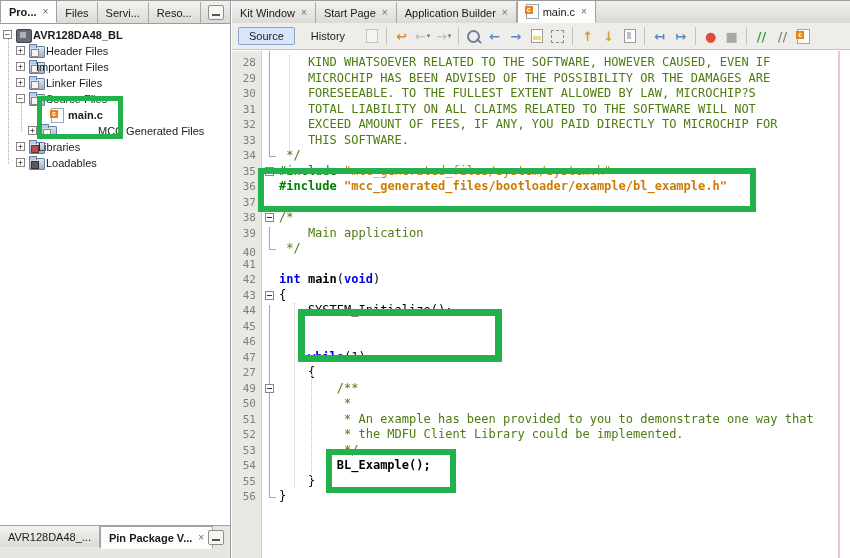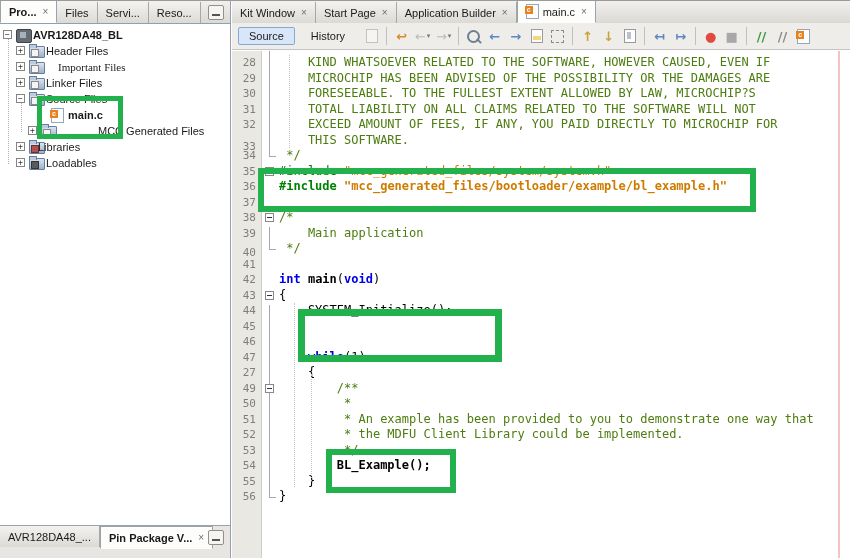--- a/index.html
+++ b/index.html
@@ -113,21 +113,21 @@
           <span class="tlabel boldlbl" style="left: 33px;">AVR128DA48_BL</span>
         </div>
         <div class="trow" style="top: 19px;">
           <span class="thandle" style="left: 16px;">+</span>
           <span class="i-folder" style="left: 29px;"></span>
           <span class="tlabel" style="left: 46px;">Header Files</span>
         </div>
         <div class="trow" style="top: 35px;">
           <span class="thandle" style="left: 16px;">+</span>
           <span class="i-folder" style="left: 29px;"></span>
-          <span class="tlabel" style="left: 58px; font-family: Liberation Serif, serif;">Important Files</span>
+          <span class="tlabel" style="left: 36px;">Important Files</span>
         </div>
         <div class="trow" style="top: 51px;">
           <span class="thandle" style="left: 16px;">+</span>
           <span class="i-folder" style="left: 29px;"></span>
           <span class="tlabel" style="left: 46px;">Linker Files</span>
         </div>
         <div class="trow" style="top: 67px;">
           <span class="thandle" style="left: 16px;">−</span>
           <span class="i-folder" style="left: 29px;"></span>
           <span class="tlabel" style="left: 46px;">Source Files</span>
@@ -261,21 +261,21 @@
           </span>
         </span>
     </div>
     <div id="ed-body">
       <div id="gutter">
           <div class="lnum" style="top: 4px;">28</div>
           <div class="lnum" style="top: 19.5px;">29</div>
           <div class="lnum" style="top: 35px;">30</div>
           <div class="lnum" style="top: 50.5px;">31</div>
           <div class="lnum" style="top: 66px;">32</div>
-          <div class="lnum" style="top: 81.5px; margin-top: 6px;">33</div>
+          <div class="lnum" style="top: 81.5px;">33</div>
           <div class="lnum" style="top: 97px;">34</div>
           <div class="lnum" style="top: 112.5px;">35</div>
           <div class="lnum" style="top: 128px;">36</div>
           <div class="lnum" style="top: 143.5px;">37</div>
           <div class="lnum" style="top: 159px;">38</div>
           <div class="lnum" style="top: 174.5px;">39</div>
           <div class="lnum" style="top: 194px; text-align: right;">40</div>
           <div class="lnum" style="top: 205.5px;">41</div>
           <div class="lnum" style="top: 221px;">42</div>
           <div class="lnum" style="top: 236.5px;">43</div>

